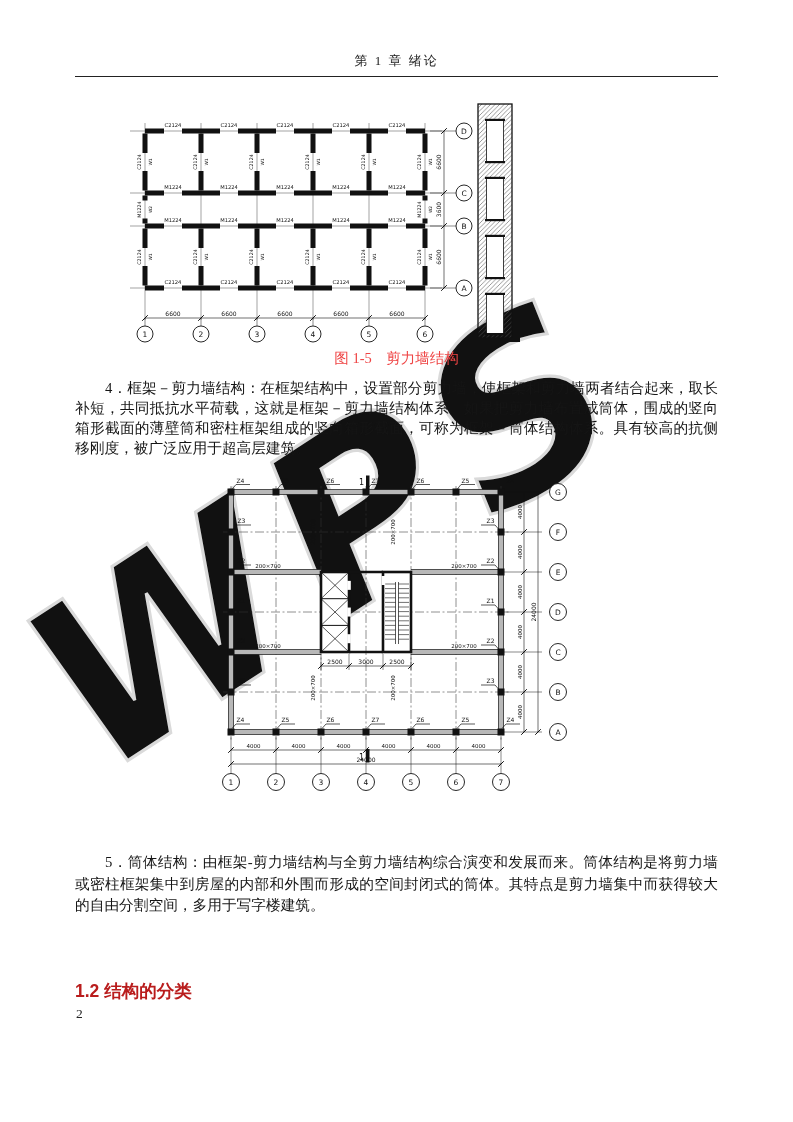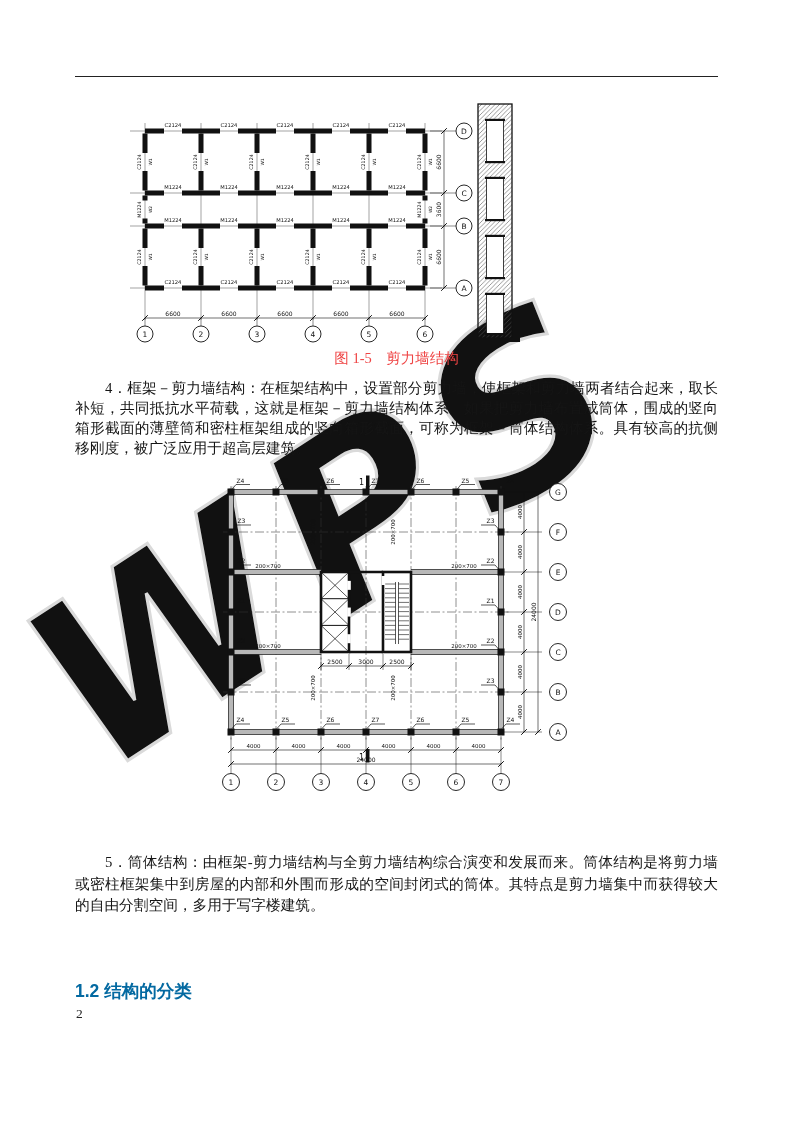--- a/index.html
+++ b/index.html
@@ -15,33 +15,34 @@
   .caption{position:absolute;left:0;width:100%;text-align:center;font-size:14.5px;color:#ef4444;}
   .c15{top:349px;}
   .c16{top:796px;}
   .body-p{position:absolute;left:75px;width:643px;margin:0;text-align:justify;
           font-size:14.7px;line-height:20px;text-indent:30px;color:#151515;}
   .p5{top:378px;}
   .p6{top:852px;line-height:21.5px;}
   .p7{top:932px;line-height:21.5px;}
   .sec-heading{position:absolute;left:75px;top:979px;margin:0;
                font-family:"Liberation Sans","DejaVu Sans",sans-serif;
-               font-size:17.5px;font-weight:bold;color:#0369a1;}
+               font-size:17.5px;font-weight:bold;color:#b91c1c;}
   .pagenum{position:absolute;left:76px;top:1006px;font-size:13.5px;color:#222;}
   svg text{font-family:"DejaVu Sans",sans-serif;fill:#111;}
 </style>
 </head>
 <body>
 
 <div class="page">
 
   <svg class="watermark" width="793" height="1122" viewBox="0 0 793 1122">
     <text x="375" y="600" text-anchor="middle" font-size="235" font-weight="bold" font-style="italic" letter-spacing="18" fill="none" stroke="#dadada" stroke-width="3.2" transform="rotate(-33 375 600)">WPS</text>
   </svg>
 
+  <div class="header">第 1 章  绪论</div>
   <div class="header-rule"></div>
 
   <svg id="fig15" class="fig" width="395" height="252" viewBox="0 0 395 252">
       <g>
         <g>
           <line x1="15" y1="27" x2="15" y2="224" stroke="#444" stroke-width="0.5"></line>
           <line x1="71" y1="27" x2="71" y2="224" stroke="#444" stroke-width="0.5"></line>
           <line x1="127" y1="27" x2="127" y2="224" stroke="#444" stroke-width="0.5"></line>
           <line x1="183" y1="27" x2="183" y2="224" stroke="#444" stroke-width="0.5"></line>
           <line x1="239" y1="27" x2="239" y2="224" stroke="#444" stroke-width="0.5"></line>

